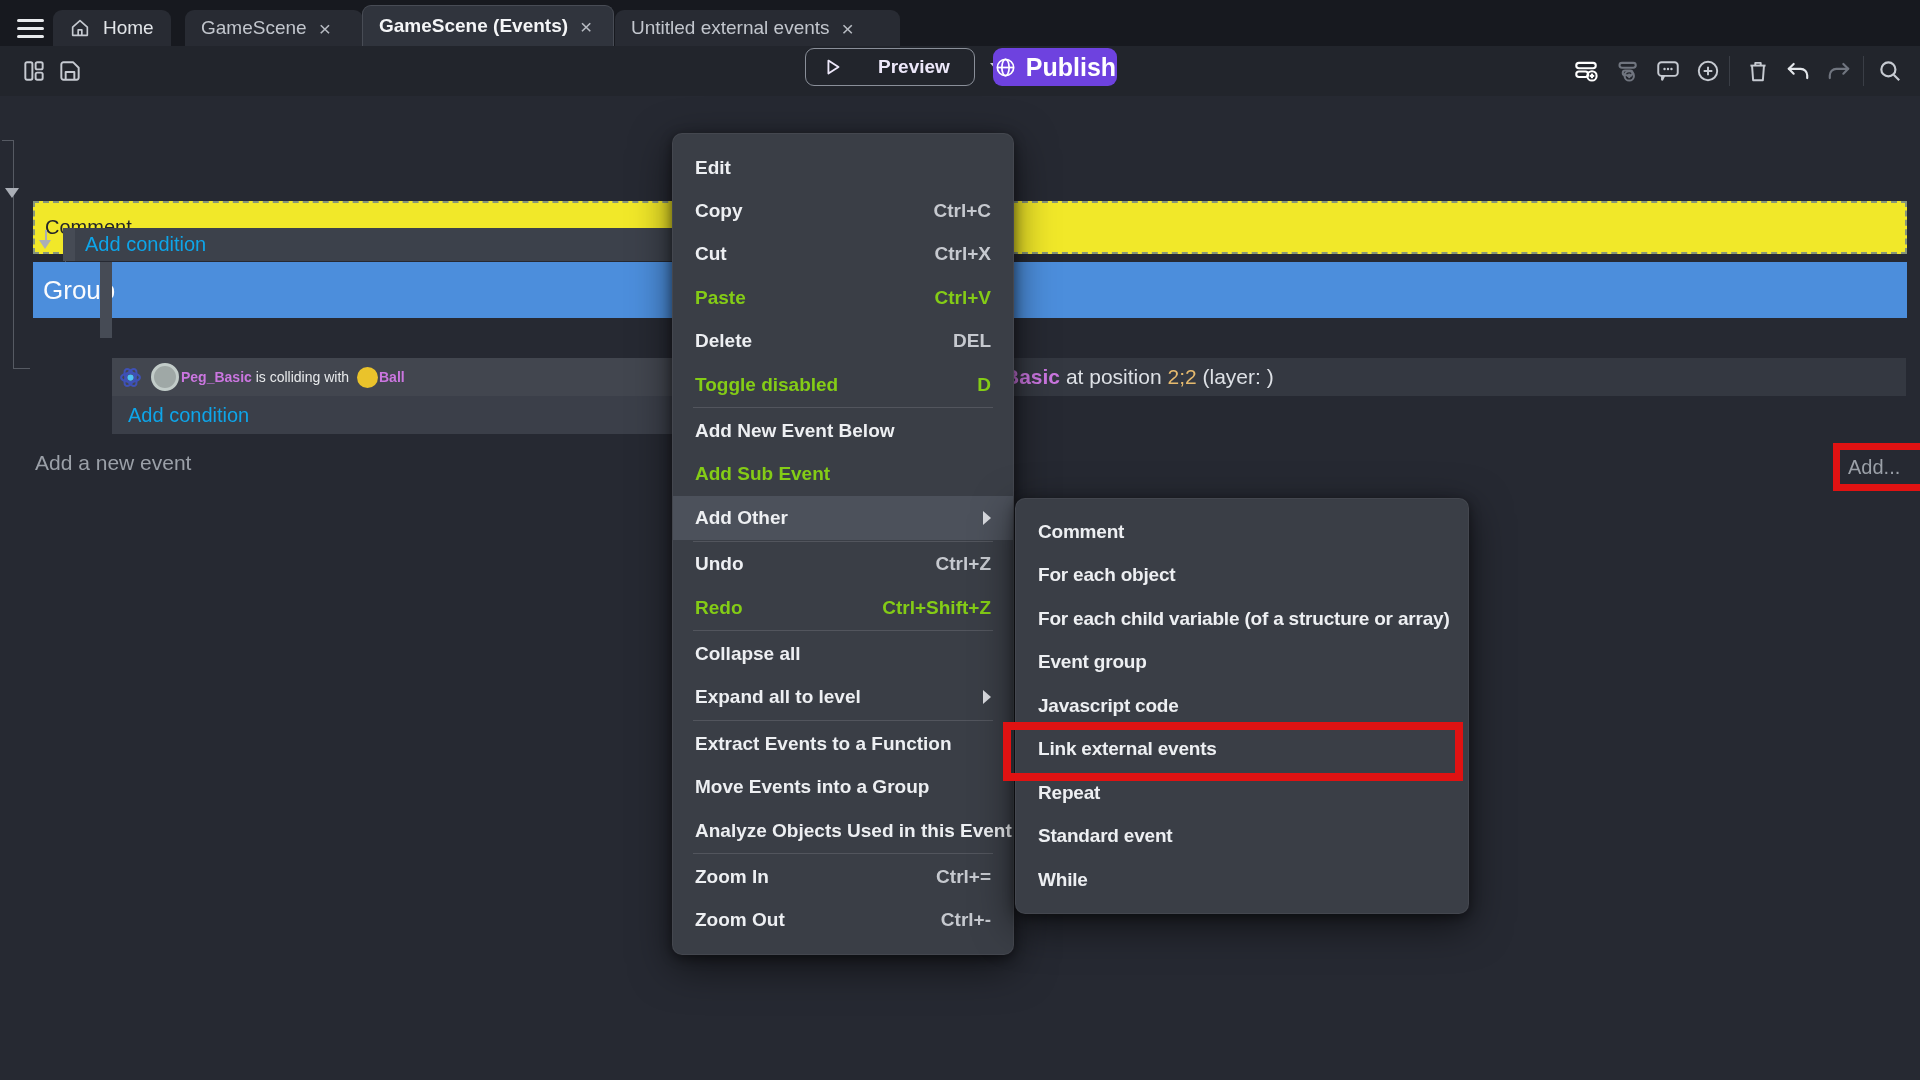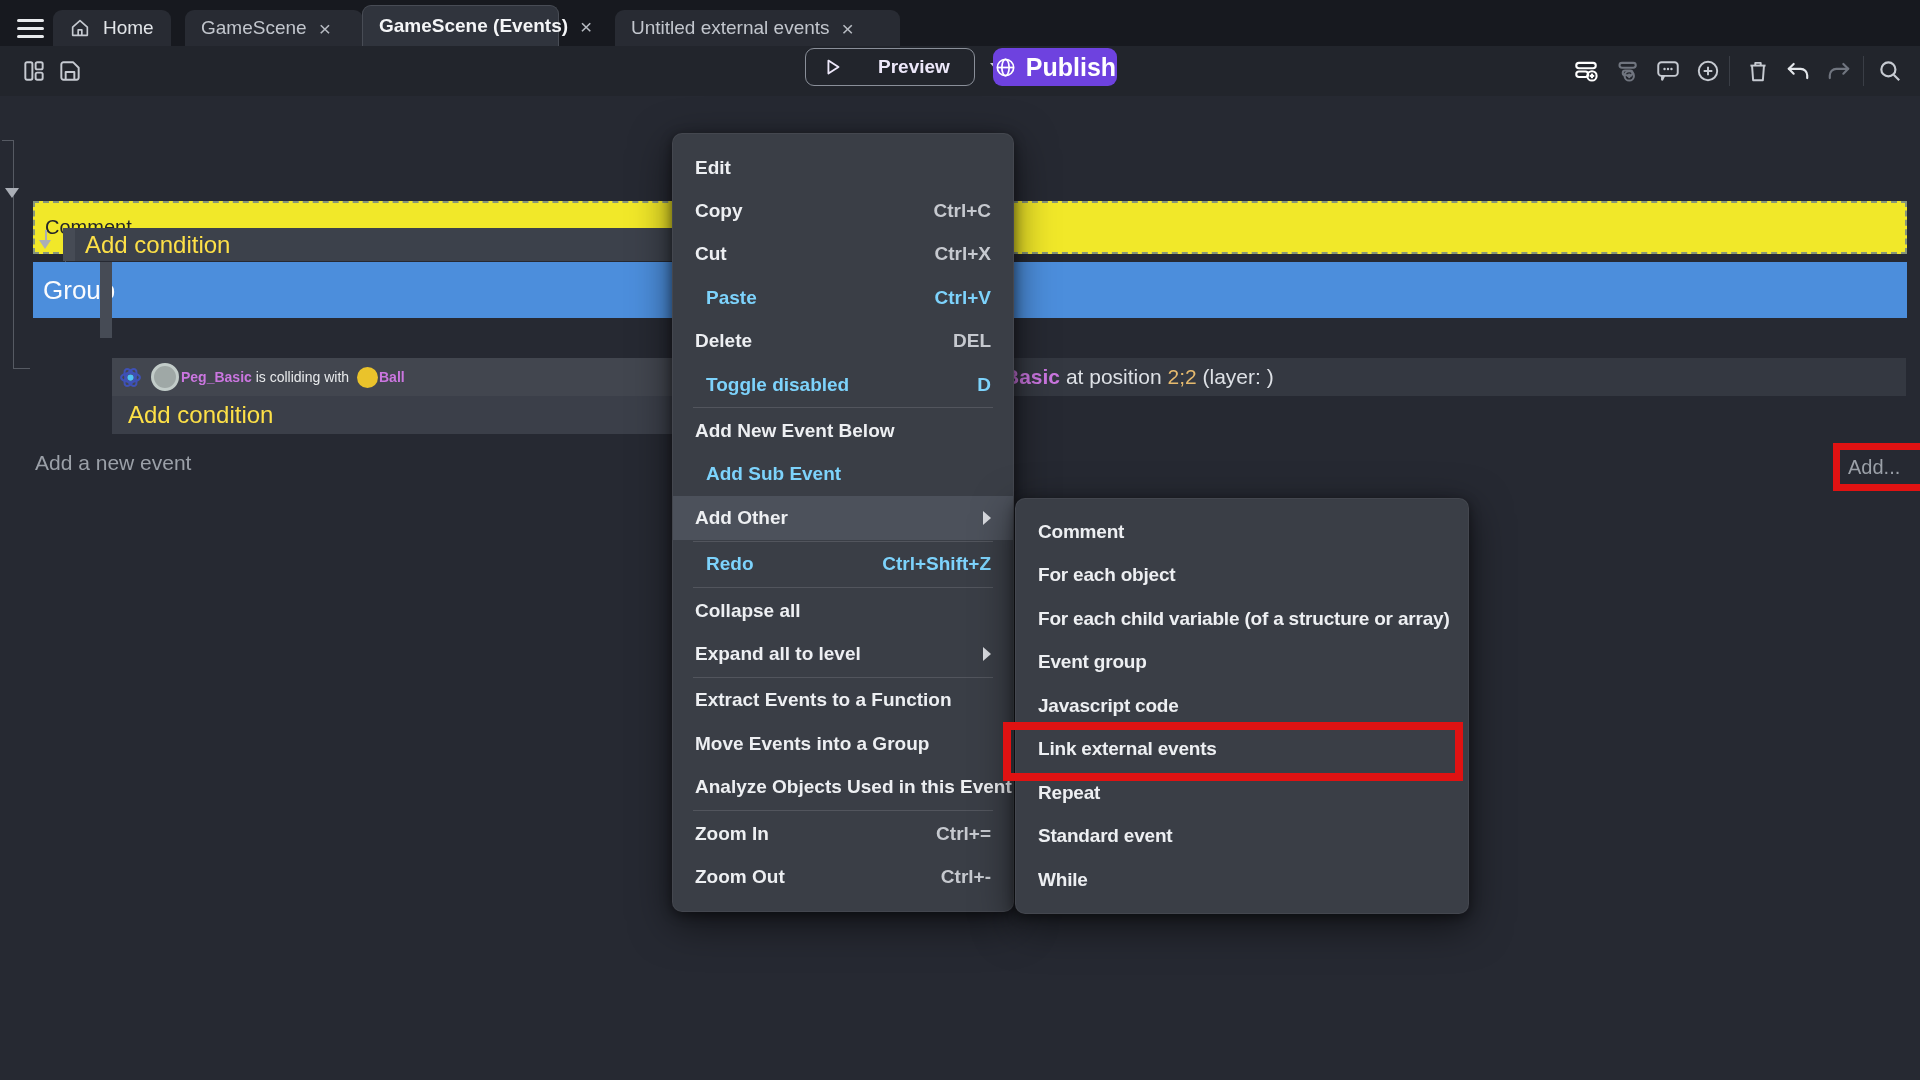--- a/index.html
+++ b/index.html
@@ -39,21 +39,21 @@
   
   .guide{position:absolute;background:#565A63;}
   #row-comment{left:33px;top:105px;width:1874px;height:53px;background:#F1E829;
       border:2px dashed rgba(47,82,190,0.55);box-sizing:border-box;
       display:flex;align-items:center;font-size:20px;color:#23252A;padding-left:10px;}
   #row-group{left:33px;top:166px;width:1874px;height:56px;background:#4C8EDC;
       display:flex;align-items:center;font-size:26px;font-weight:500;color:#FAFBFD;padding-left:10px;box-sizing:border-box;}
   .tri-down{width:0;height:0;border-left:7px solid transparent;border-right:7px solid transparent;border-top:10px solid #AAAEB6;}
   .gutter{position:absolute;background:#464B55;}
   .srow{position:absolute;display:flex;align-items:center;box-sizing:border-box;}
-  .addc{font-size:24px;color:#fde047;}
+  .addc{font-size:20px;color:#0ea5e9;}
   #cond1{left:75px;top:228px;width:911px;height:33px;background:#3C414B;padding-left:10px;}
   #cond-main{left:112px;top:262px;width:874px;height:38px;background:#42464F;padding-left:6px;}
   #action-cell{left:986px;top:262px;width:920px;height:38px;background:#343841;}
   #cond2{left:112px;top:300px;width:874px;height:38px;background:#3B3F49;padding-left:16px;}
   .objname{color:#CB76E0;font-weight:bold;}
   .condtext{color:#E8EAEC;}
   #cond-main .txt{font-size:14px;white-space:pre;}
   .obj-circle{width:22px;height:22px;border-radius:50%;background:#9FA8A6;border:3px solid #C2CCC9;margin:0 2px 0 6px;}
   .ball-circle{width:21px;height:21px;border-radius:50%;background:#EAC32B;margin:0 1px 0 4px;display:inline-block;}
   #action-text{left:1004px;top:262px;height:38px;display:flex;align-items:center;font-size:21px;white-space:pre;z-index:1;}
@@ -65,21 +65,21 @@
       font-size:20px;color:#9BA0A8;overflow:hidden;z-index:6;background:transparent;}
 
   
   .menu{position:absolute;background:#3A3E46;border:1px solid rgba(255,255,255,0.05);
       border-radius:10px;box-shadow:0 12px 40px rgba(0,0,0,0.55),0 3px 12px rgba(0,0,0,0.45);
       padding:12px 0;z-index:10;}
   .menu ul{list-style:none;margin:0;padding:0;}
   .menu li{height:43.4px;display:flex;align-items:center;justify-content:space-between;
       padding:0 22px;font-size:19px;font-weight:600;color:#EDEFF2;white-space:nowrap;cursor:pointer;}
   .menu li .sc{color:#C6C9CF;font-weight:600;margin-left:40px;}
-  .menu li.disabled, .menu li.disabled .sc{color:#7dd3fc;margin-left:11px;}
+  .menu li.disabled, .menu li.disabled .sc{color:#84cc16;}
   .menu li.hl{background:#4C515B;}
   .menu .mdiv{height:1px;background:#52555D;margin:1px 20px;}
   .arr{width:0;height:0;border-top:7px solid transparent;border-bottom:7px solid transparent;border-left:8px solid #D8DADF;}
   #ctx-menu{left:672px;top:133px;width:340px;}
   #sub-menu{left:1015px;top:498px;width:452px;padding:11px 0;}
   #sub-menu li{height:43.5px;letter-spacing:-0.2px;}
   #red-link-box{left:1003px;top:722px;width:460px;height:59px;border:8px solid #E01212;
       box-sizing:border-box;z-index:20;pointer-events:none;}
 
   svg{display:block;}
@@ -104,21 +104,21 @@
           </svg>
       </span>
       <span style="color:#E2E5E9;">Home</span>
     </div>
 
     <div class="tab inactive" style="left:185px;width:178px;">
       <span>GameScene</span>
       <span class="x">×</span>
     </div>
 
-    <div class="tab active" style="left:362px;width:197px;">
+    <div class="tab active" style="left:362px;width:252px;">
       <span>GameScene (Events)</span>
       <span class="x">×</span>
     </div>
 
     <div class="tab inactive" style="left:615px;width:285px;">
       <span>Untitled external events</span>
       <span class="x">×</span>
     </div>
   </div>
 
@@ -313,20 +313,24 @@
           <span>Add New Event Below</span>
         </li>
       <li class="disabled">
           <span>Add Sub Event</span>
         </li>
       <li class="hl">
           <span>Add Other</span>
           <span class="arr"></span>
         </li>
       <div class="mdiv"></div>
+      <li>
+          <span>Undo</span>
+          <span class="sc">Ctrl+Z</span>
+        </li>
       <li class="disabled">
           <span>Redo</span>
           <span class="sc">Ctrl+Shift+Z</span>
         </li>
       <div class="mdiv"></div>
       <li>
           <span>Collapse all</span>
         </li>
       <li>
           <span>Expand all to level</span>

